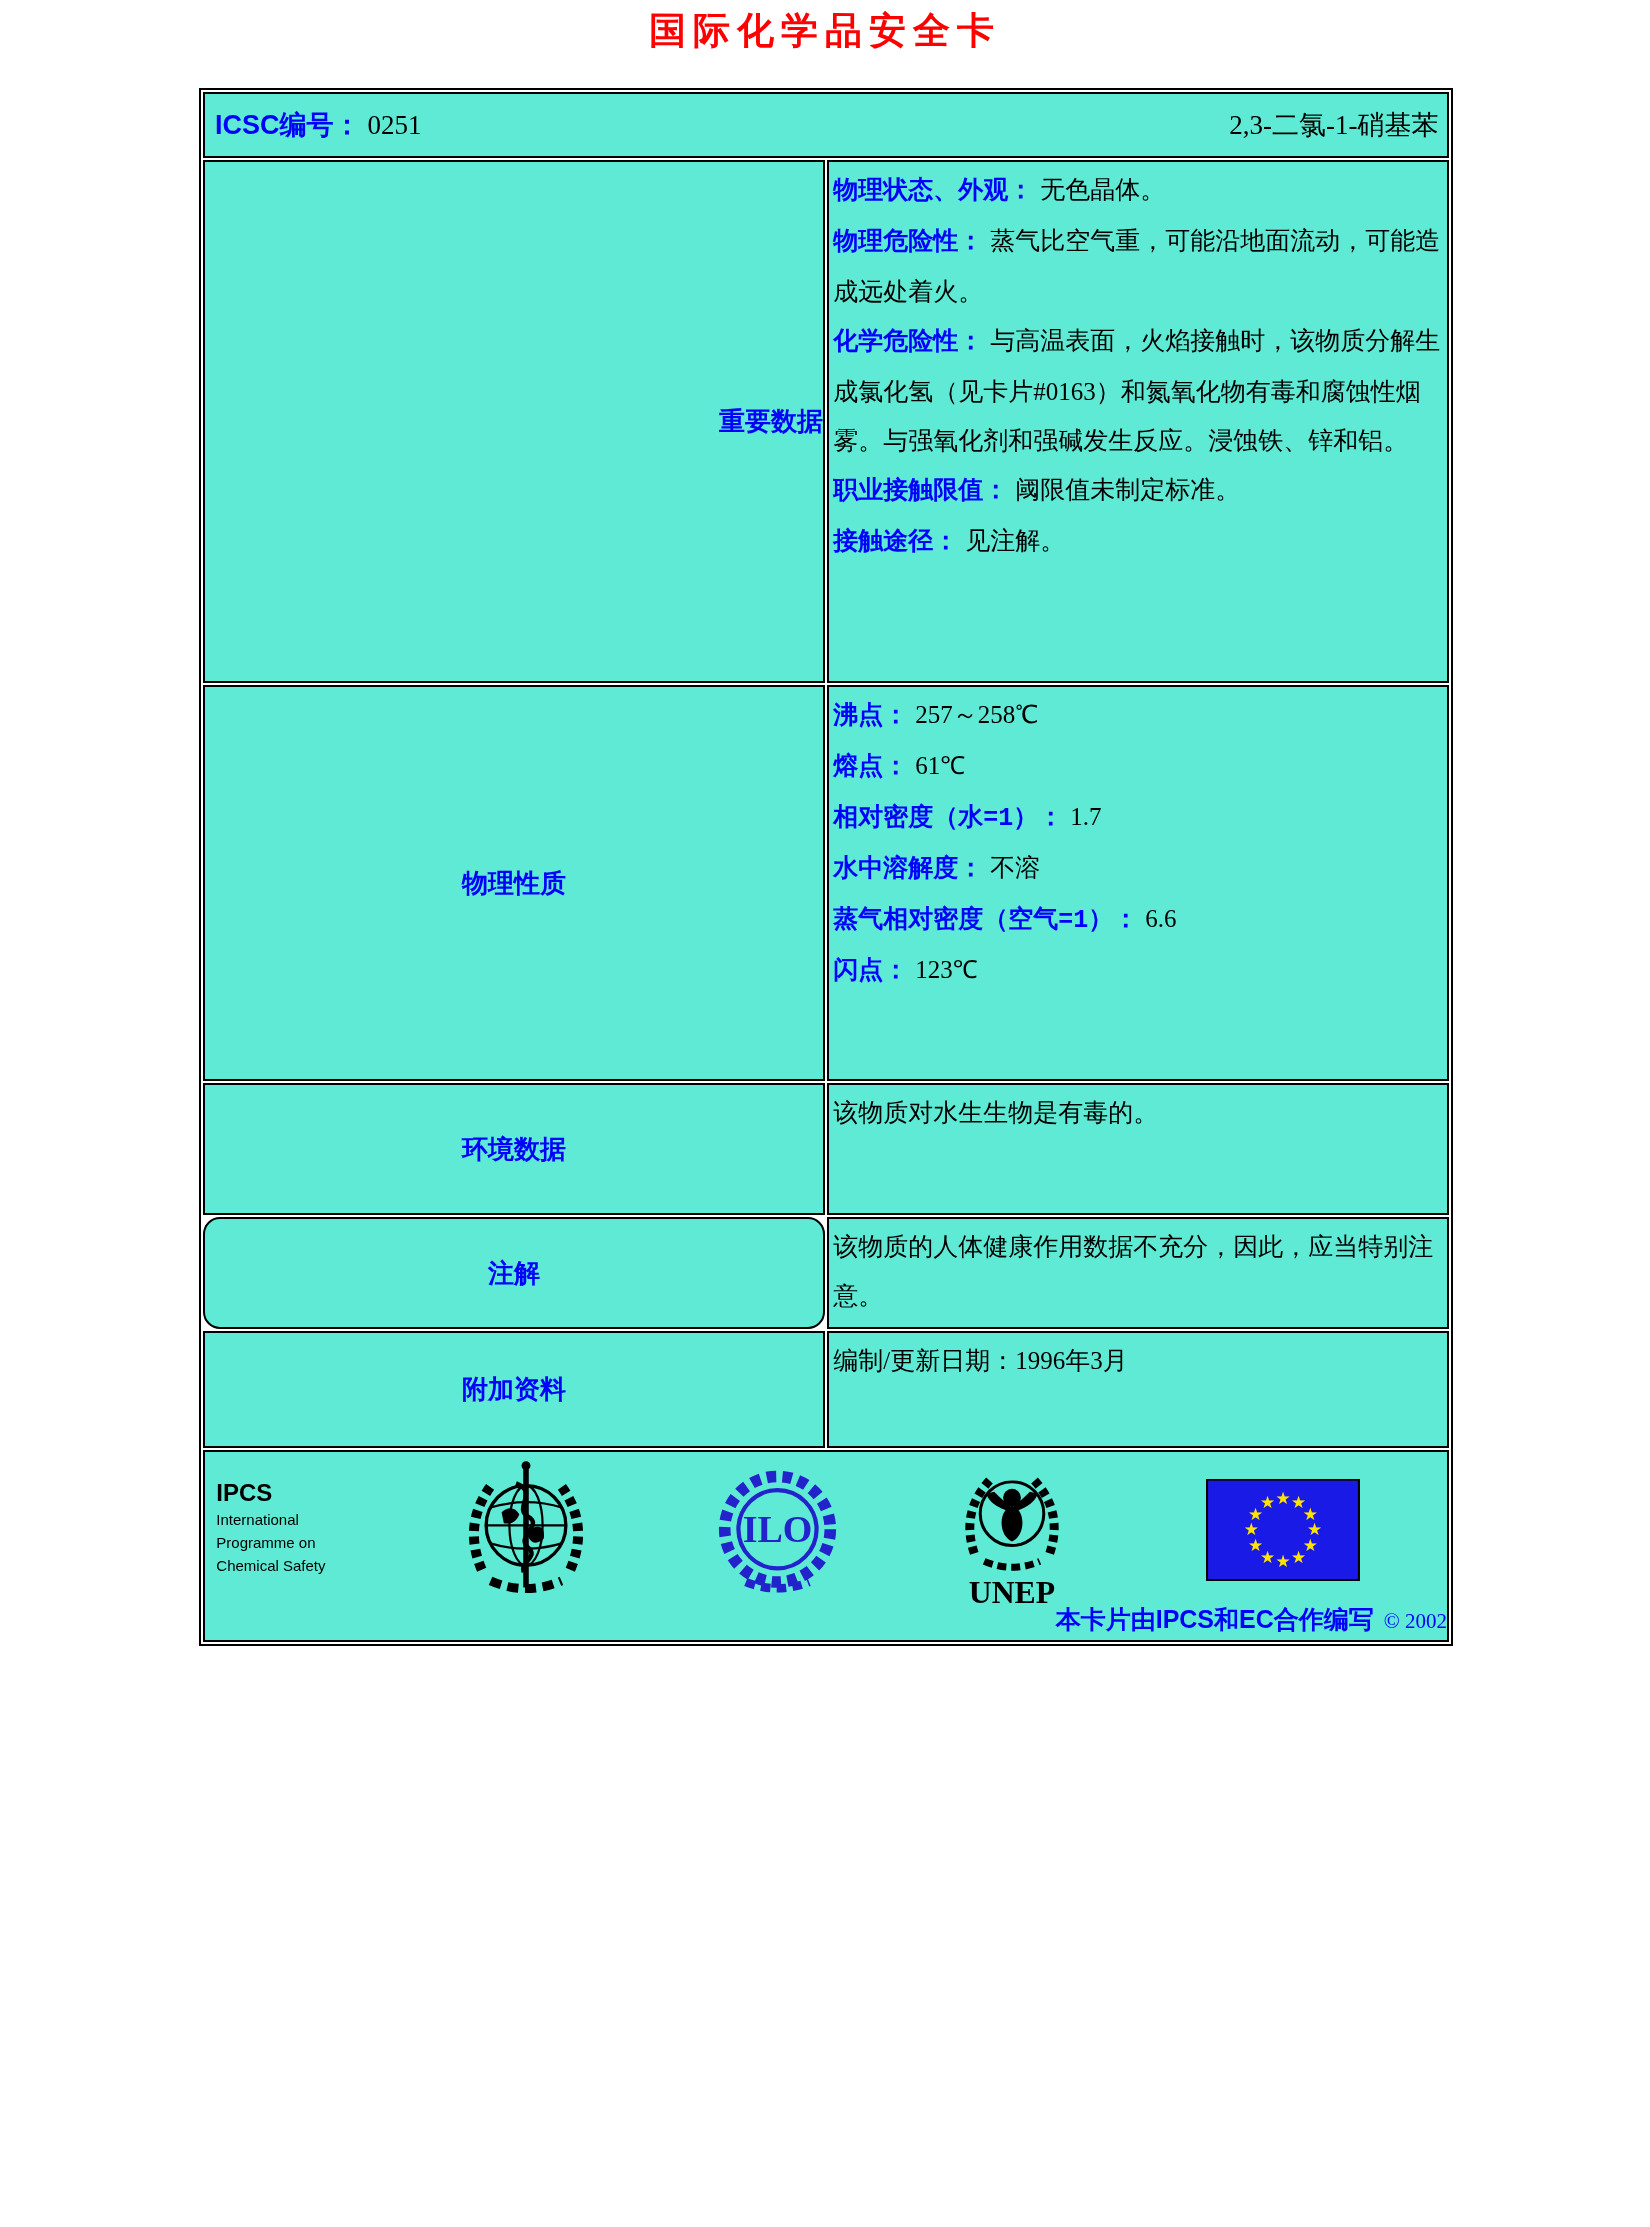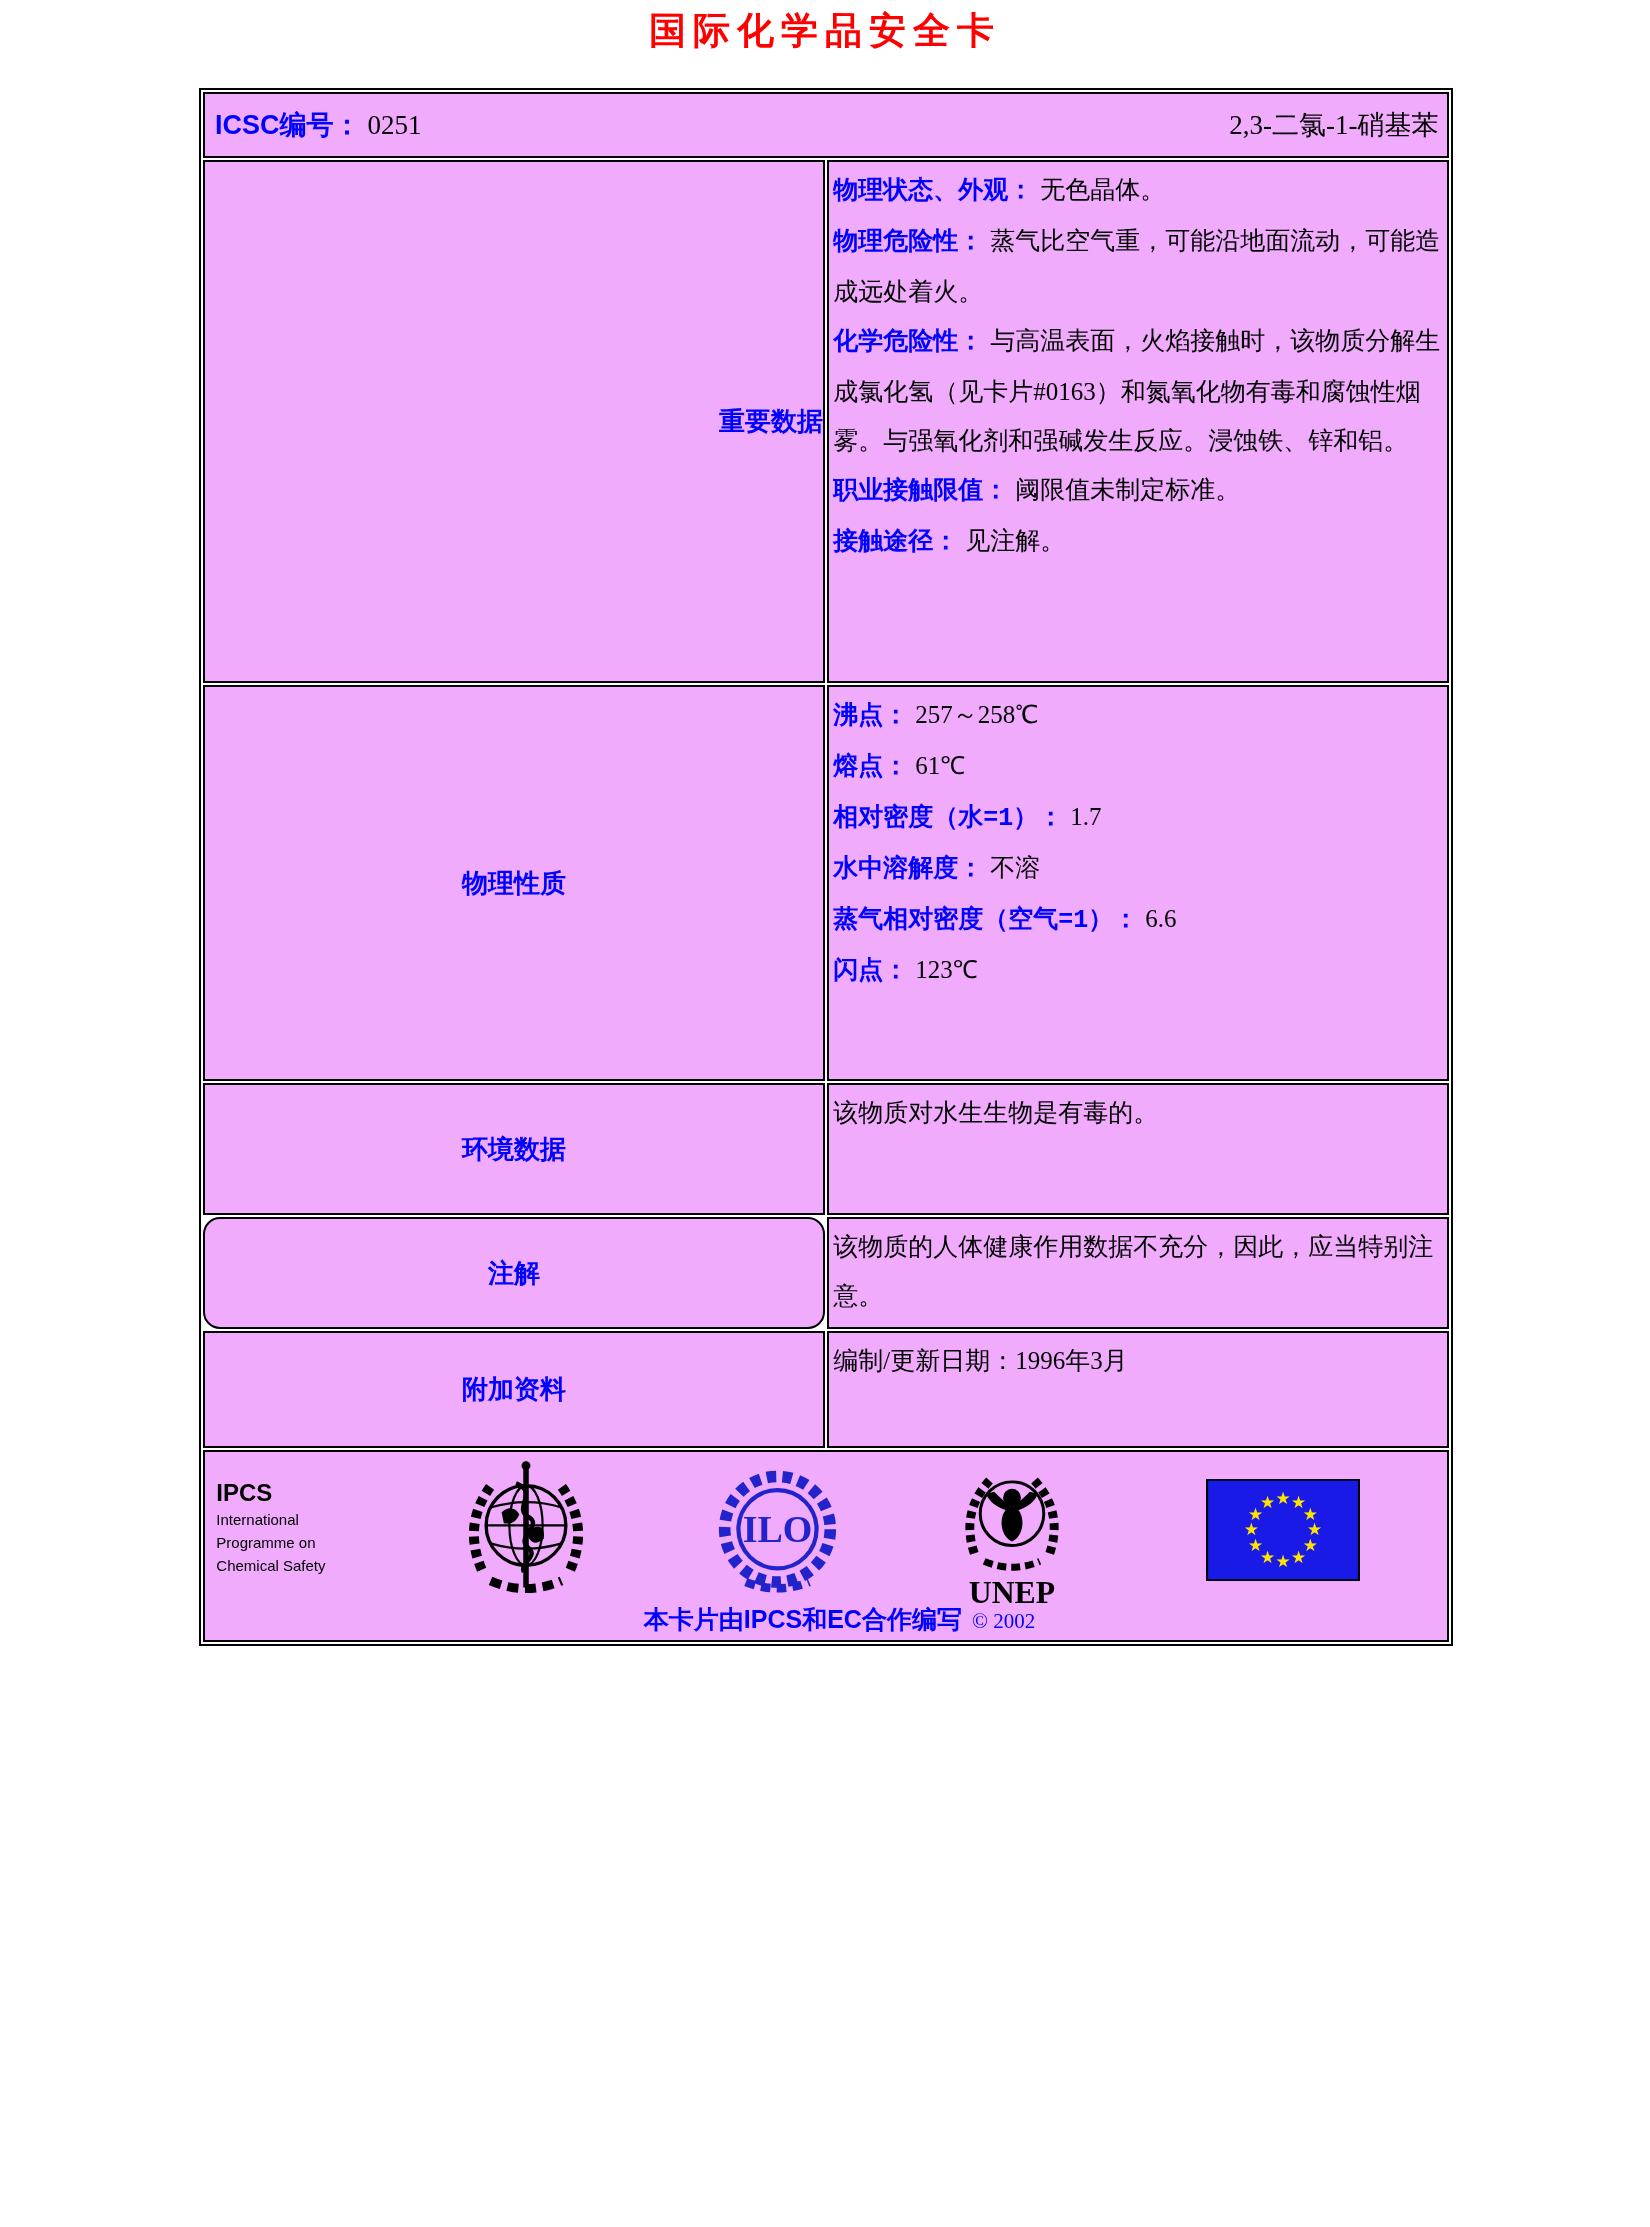--- a/index.html
+++ b/index.html
@@ -12,21 +12,21 @@
     position:absolute; top:5.6px; left:0; width:100%;
     text-align:center; color:#ff0000; font-weight:bold;
     font-size:37px; letter-spacing:7px;
     font-family:"Liberation Serif", serif;
   }
   table.card {
     position:absolute; left:199px; top:88px; width:1254px;
     border:2.8px solid #000; border-collapse:separate; border-spacing:2.1px;
     table-layout:fixed;
   }
-  td { border:2.1px solid #000; vertical-align:top; background:#f0abfc; }
+  td { border:2.1px solid #000; vertical-align:top; background:#5eead4; }
   td.label-cell {
     width:182px; vertical-align:middle; text-align:center;
     font-family:"Liberation Sans", sans-serif; font-weight:bold;
     color:#0000ff; font-size:26px;
   }
   td.content-cell { padding:2.8px 5.6px 2.8px 4.2px; }
   .header-cell { height:66px; vertical-align:middle; padding:0 8.5px 0 10px; }
   .header-flex { display:flex; justify-content:space-between; align-items:center; }
   .hdr-label {
     font-family:"Liberation Sans", sans-serif; font-weight:bold;
@@ -43,21 +43,21 @@
   .logos-cell { height:192px; position:relative; padding:0; }
   .ipcs-block { position:absolute; left:11.3px; top:25px; font-family:"Liberation Sans", sans-serif; }
   .ipcs-acronym { font-size:24px; font-weight:bold; line-height:31px; }
   .ipcs-line { font-size:15px; line-height:23px; }
   .logo { position:absolute; }
   .who-logo  { left:254px; top:7px; }
   .ilo-logo  { left:509px; top:16px;text-align:right; }
   .unep-logo { left:747px; top:10px; }
   .eu-flag   { left:1001px; top:27px; }
   .logos-caption {
-    position:absolute; left:0; bottom:4.2px; width:100%; text-align:center;padding-left:27px;
+    position:absolute; left:0; bottom:4.2px; width:100%; text-align:right;padding-left:27px;
   }
   .caption-main {
     font-family:"Liberation Sans", sans-serif; font-weight:bold;
     color:#0000ff; font-size:25px;
   }
   .caption-copy { color:#0000ff; font-size:21px; margin-left:10px; }
   .legal-cell { height:65px; vertical-align:middle; padding:0 5.6px; }
   .legal-label {
     font-family:"Liberation Sans", sans-serif; font-weight:bold;
     color:#000; font-size:23px; margin-right:5.6px;

